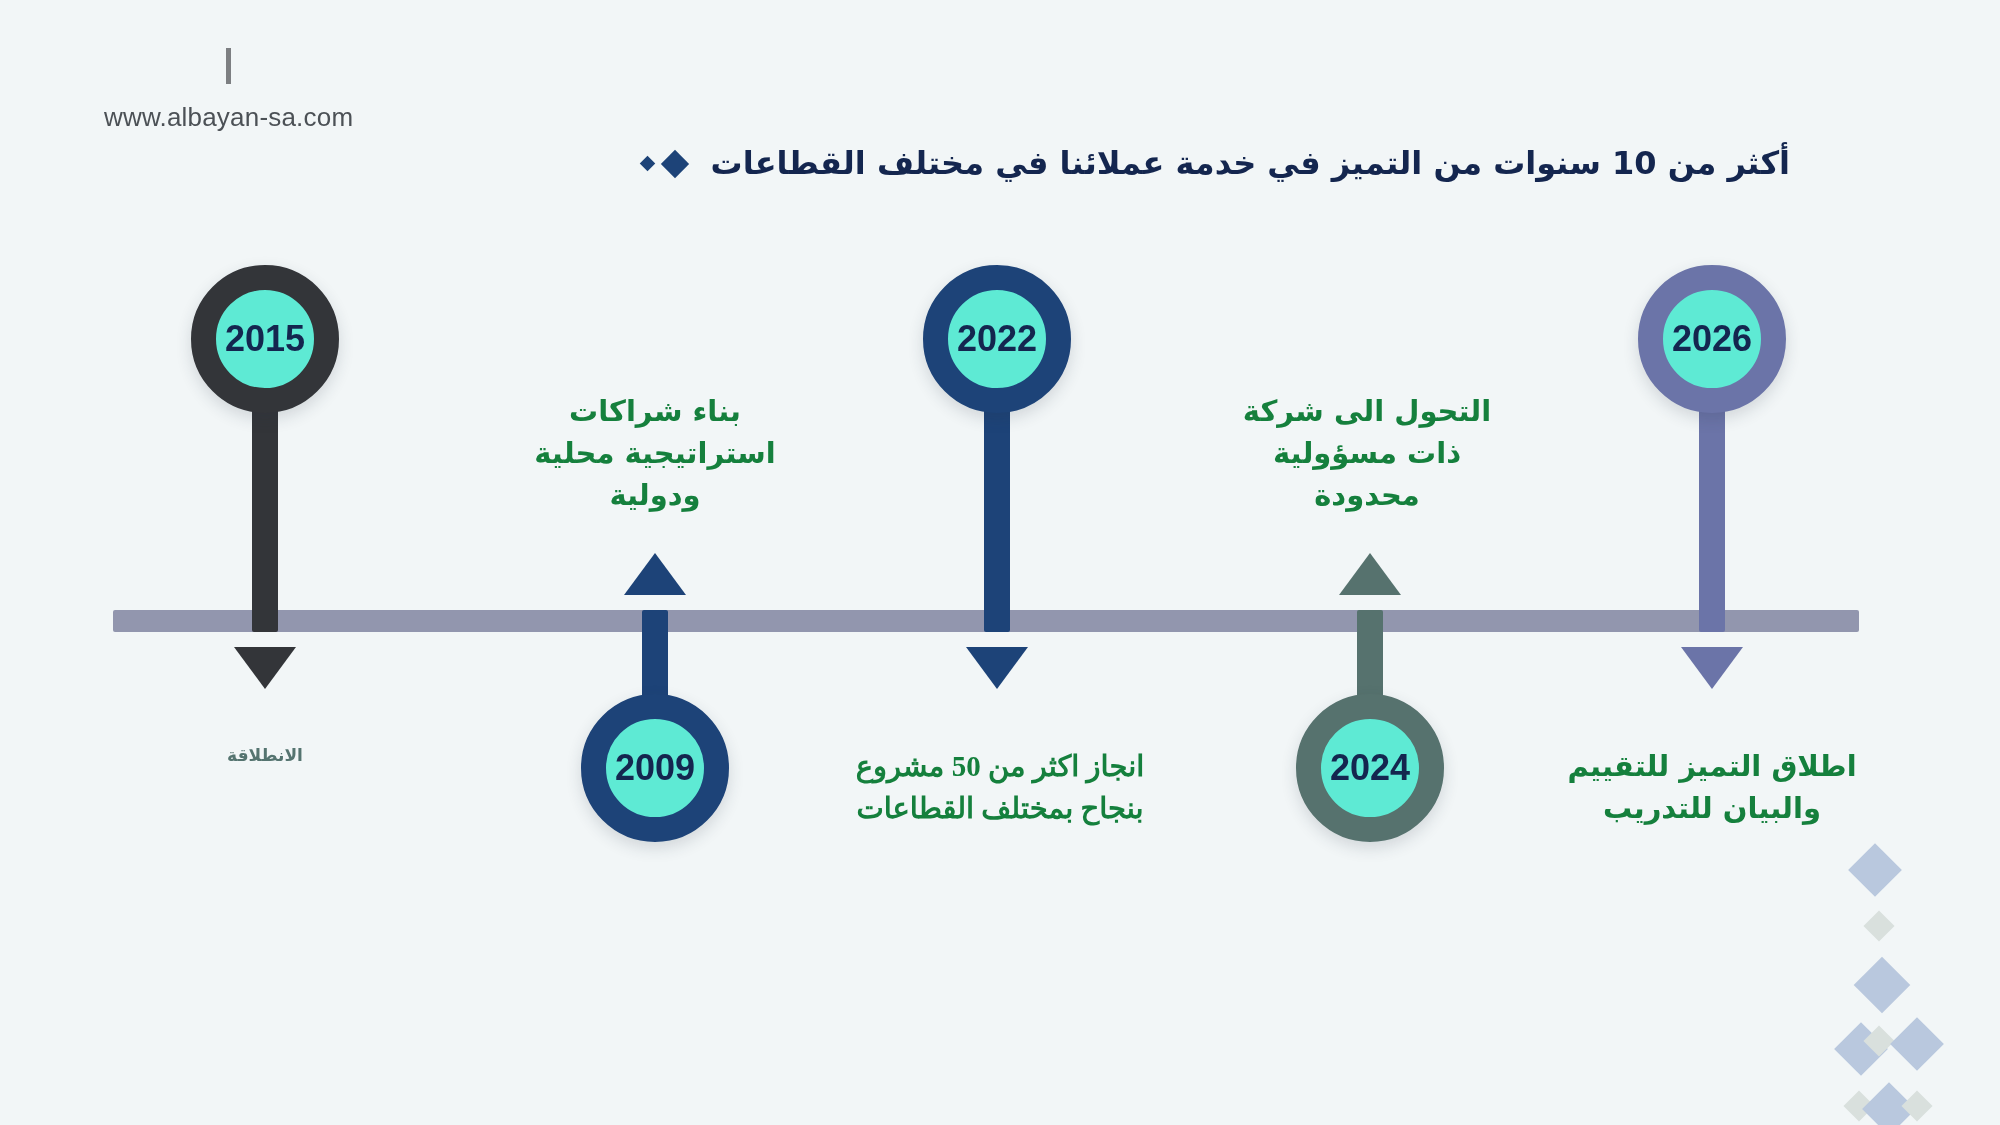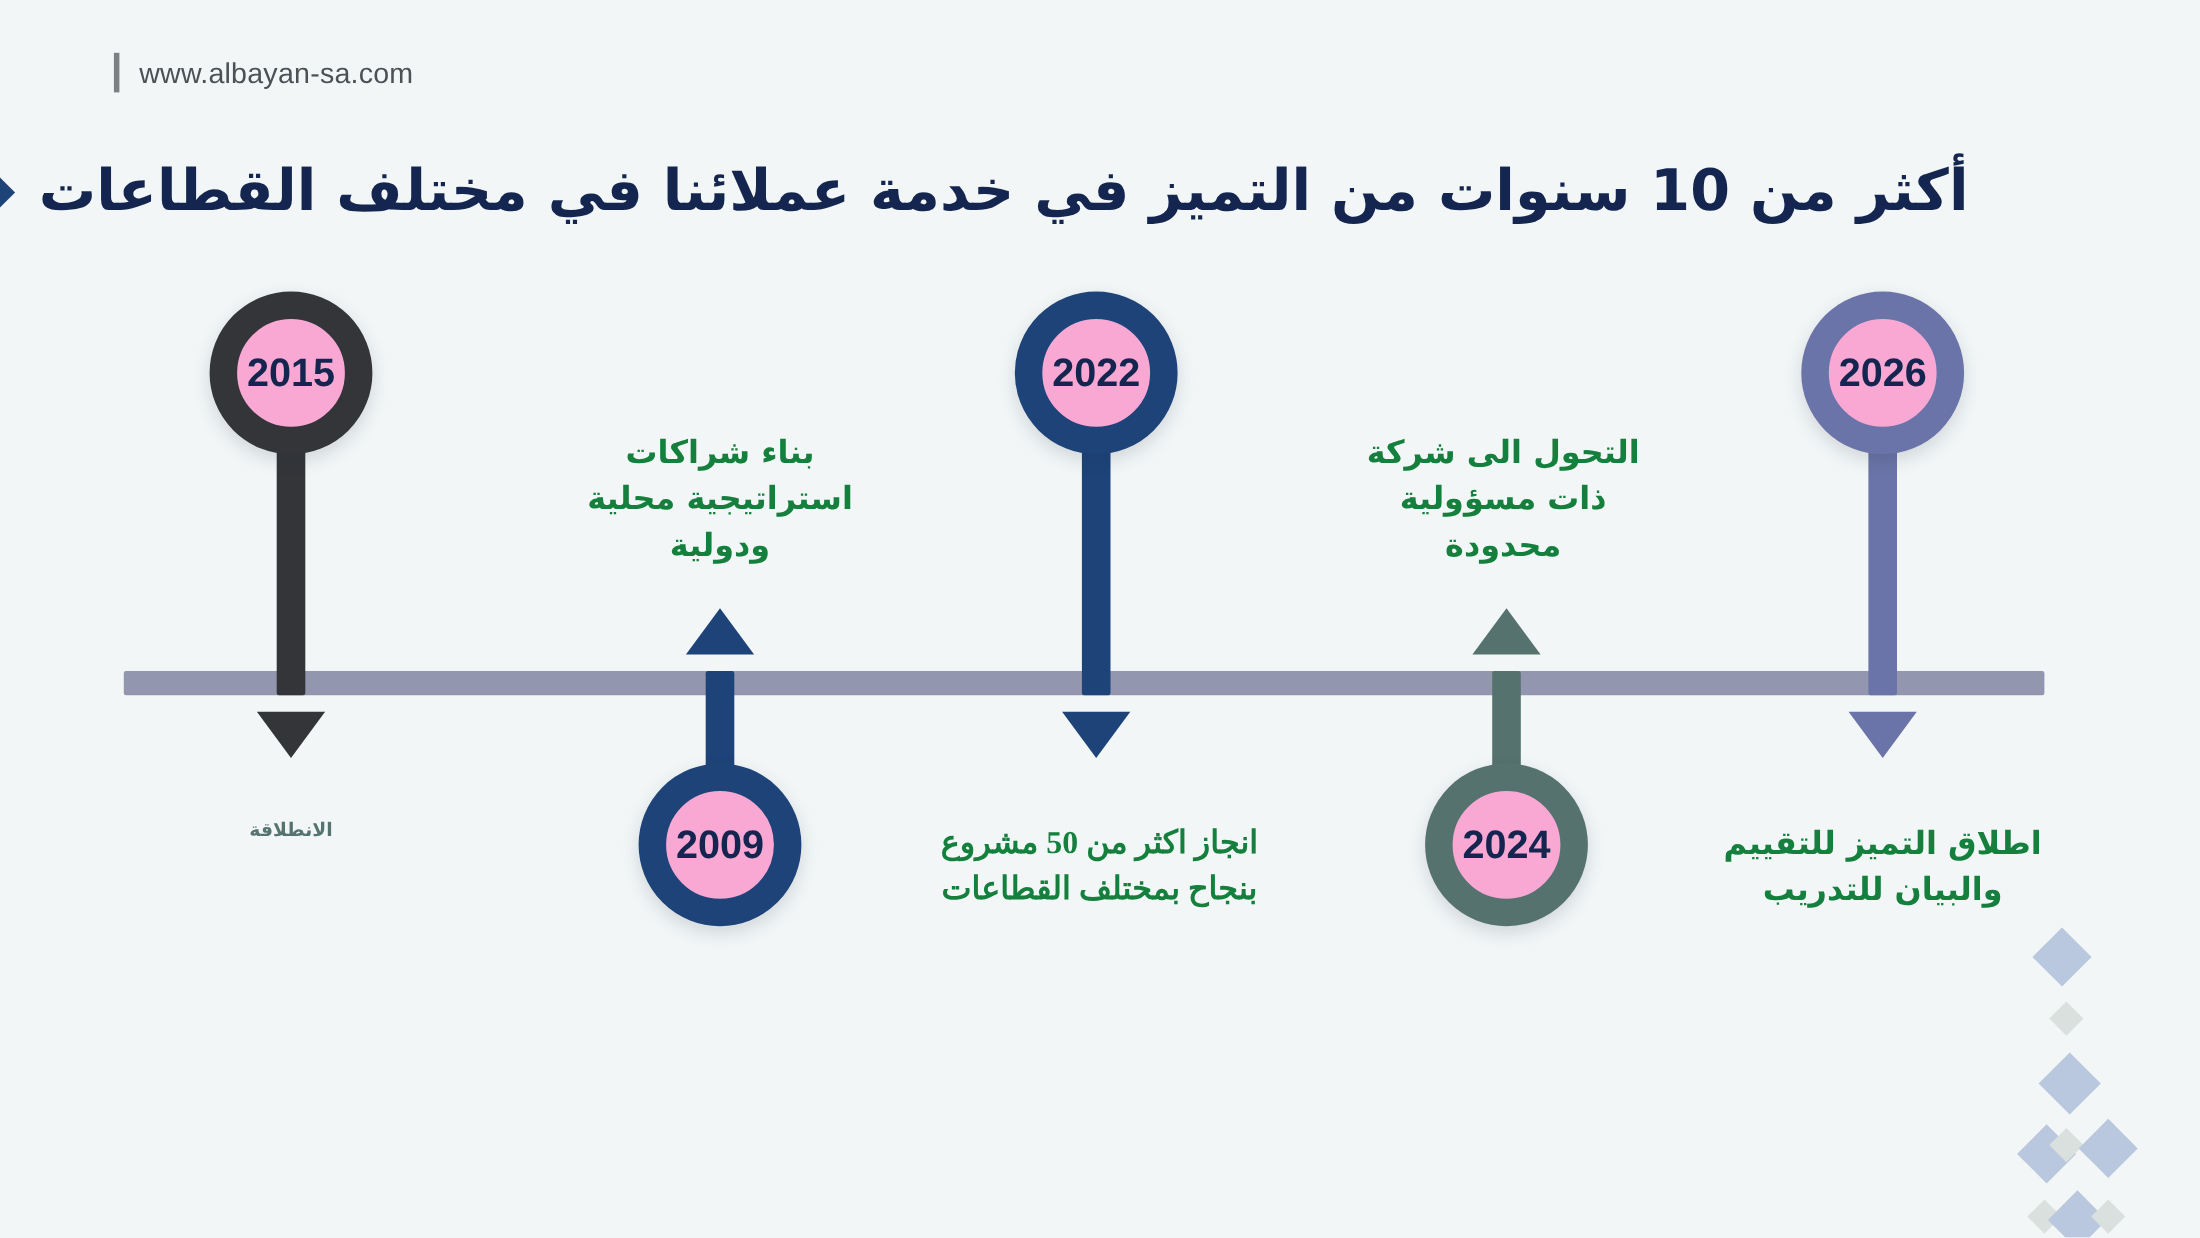--- a/index.html
+++ b/index.html
@@ -18,20 +18,21 @@
 
   
   #urlbar {
     position: absolute;
     left: 104px;
     top: 48px;
     display: flex;
     align-items: center;
     gap: 18px;
     direction: ltr;
+    flex-direction: column;
   }
   #urlbar .tick {
     width: 5px;
     height: 36px;
     background: #7d7f82;
   }
   #urlbar .txt {
     font-family: "Liberation Sans", sans-serif;
     font-size: 26px;
     color: #4c5156;
@@ -45,21 +46,21 @@
     left: 0;
     width: 1790px;
     display: flex;
     align-items: center;
     justify-content: flex-start;
     gap: 26px;
     direction: rtl;
     padding-right: 0;
   }
   #headline .htext {
-    font-size: 52px;
+    font-size: 32px;
     font-weight: bold;
     color: #14264f;
     white-space: nowrap;
     line-height: 1.1;
   }
   .dia-pair {
     display: flex;
     align-items: center;
     gap: 12px;
   }
@@ -89,21 +90,21 @@
   }
 
   
   .circle {
     position: absolute;
     width: 148px;
     height: 148px;
     border-radius: 50%;
     box-sizing: border-box;
     border: 25px solid #000;
-    background: #f9a8d4;
+    background: #5eead4;
     display: flex;
     align-items: center;
     justify-content: center;
     box-shadow: 0 6px 16px rgba(40,50,70,.16);
   }
   .circle span {
     font-family: "Liberation Sans", sans-serif;
     font-size: 36px;
     font-weight: bold;
     color: #14264f;

